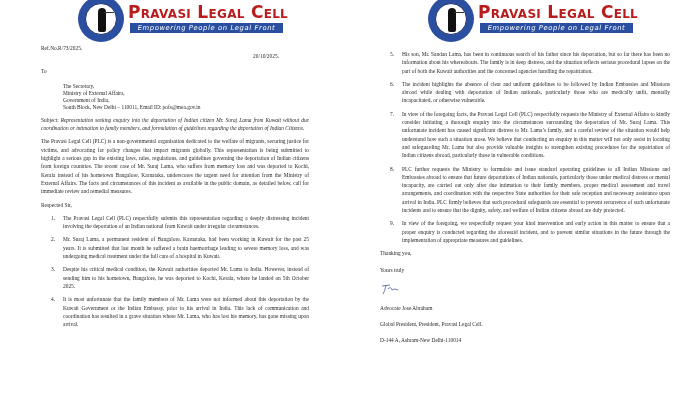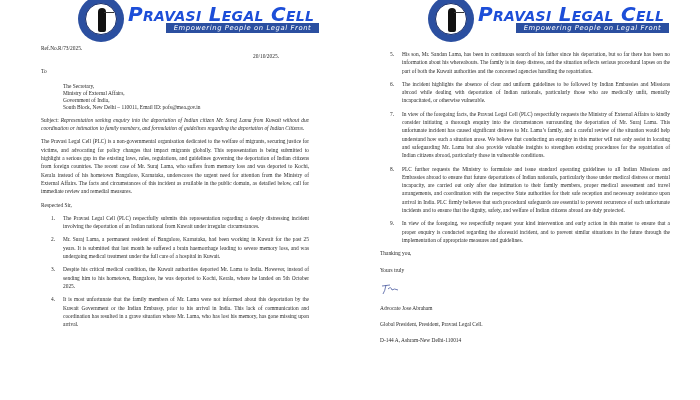--- a/index.html
+++ b/index.html
@@ -10,24 +10,24 @@
   #page-right { left:350px; }
   .header { position:absolute; top:0; height:46px; width:350px; }
   .logo-seal { position:absolute; left:78px; top:-4px; width:46px; height:46px; border-radius:50%;
                background:#2b4fa0; }
   .logo-seal .inner { position:absolute; left:7px; top:7px; width:32px; height:32px; border-radius:50%;
                background:#fff; border:1px solid #1a2f6a; box-sizing:border-box; }
   .logo-seal .figure { position:absolute; left:12px; top:4px; width:8px; height:24px; background:#111;
                border-radius:4px 4px 2px 2px; }
   .logo-seal .scale { position:absolute; left:18px; top:8px; width:10px; height:1px; background:#333; }
   .logo-title { position:absolute; left:128px; top:2px; font-family:"DejaVu Sans", sans-serif;
-               font-weight:bold; font-size:20px; color:#1d4ed8; letter-spacing:0.3px; font-variant:small-caps;font-style:italic; }
+               font-weight:bold; font-size:17px; color:#b91c1c; letter-spacing:0.3px; font-variant:small-caps; }
   .logo-tag { position:absolute; left:130px; top:23px; width:153px; height:10px; background:#2b4fa0;
                color:#fff; font-family:"DejaVu Sans", sans-serif; font-style:italic; font-size:6.8px;
-               line-height:10px; text-align:center; letter-spacing:0.6px;margin-left:36px; }
+               line-height:10px; text-align:center; letter-spacing:0.6px; }
   .content { position:absolute; left:41px; right:41px; top:44px; font-size:5.4px; line-height:8.3px; }
   #page-right .content { left:30px; right:30px; top:50px; }
   .p { margin:0 0 5px 0; text-align:justify; }
   .ref { margin:0 0 2px 0; }
   .date { text-align:right; margin:-2px 30px 6px 0; }
   .to { margin:0 0 8px 0; }
   .addr { margin:0 0 5px 22px; }
   .addr div { line-height:7px; }
   .subject em { font-style:italic; }
   ol { margin:0; padding:0; list-style:none; }

